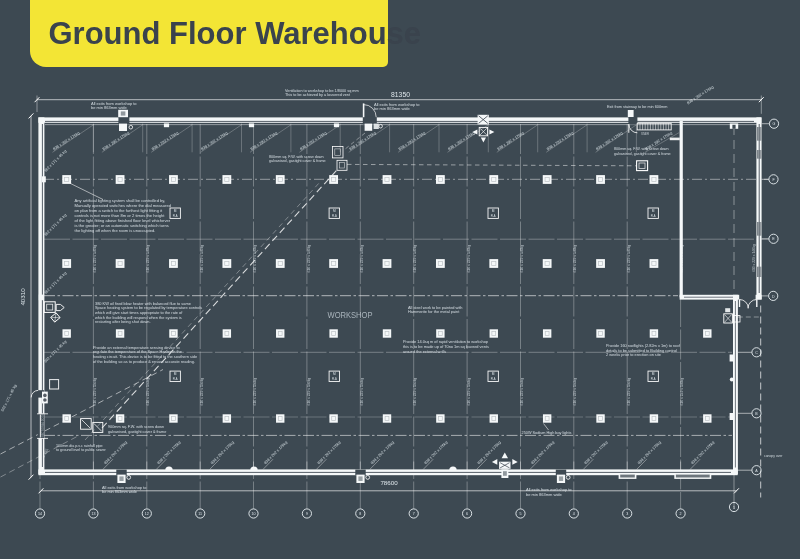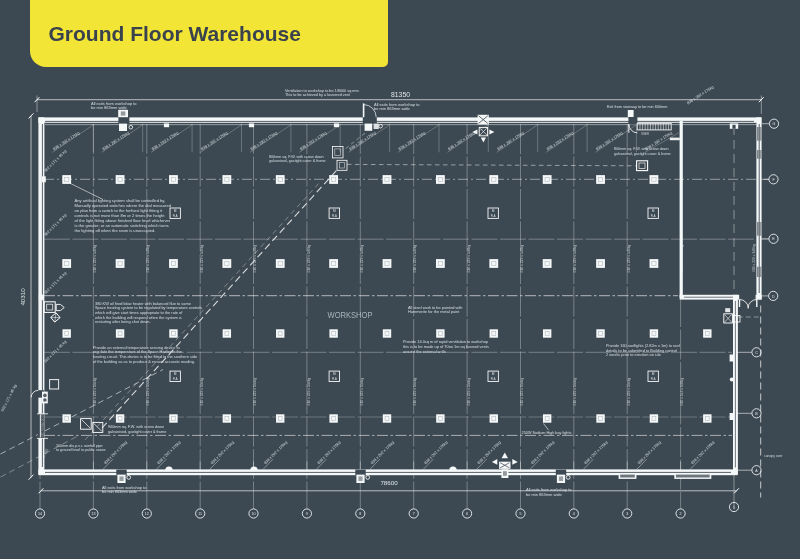--- a/index.html
+++ b/index.html
@@ -626,12 +626,12 @@
 
 <text x="350" y="318.2" font-size="9.7" fill="#c7d1d8" fill-opacity="0.78" text-anchor="middle" textLength="45" lengthAdjust="spacingAndGlyphs">WORKSHOP</text>
 
 <text x="764" y="457" font-size="3.4" fill="#dde5ea" fill-opacity="0.85">canopy over</text>
 
 <text x="641" y="134.6" font-size="2.8" fill="#dde5ea" fill-opacity="0.8">STAIR</text>
 </svg>
 
 <div style="position:absolute;left:29.5px;top:0;width:358.6px;height:67.3px;background:#f3e535;border-radius:0 0 5px 16px;"></div>
 
-<div style="position:absolute;left:48.5px;top:20px;line-height:28px;color:#3a434d;font-size:21px;font-weight:bold;letter-spacing:0px;white-space:nowrap;">Ground Floor Warehouse</div>
+<div style="position:absolute;left:48.5px;top:20px;line-height:28px;color:#3a434d;font-size:31px;font-weight:bold;letter-spacing:0px;white-space:nowrap;">Ground Floor Warehouse</div>
 </body></html>

